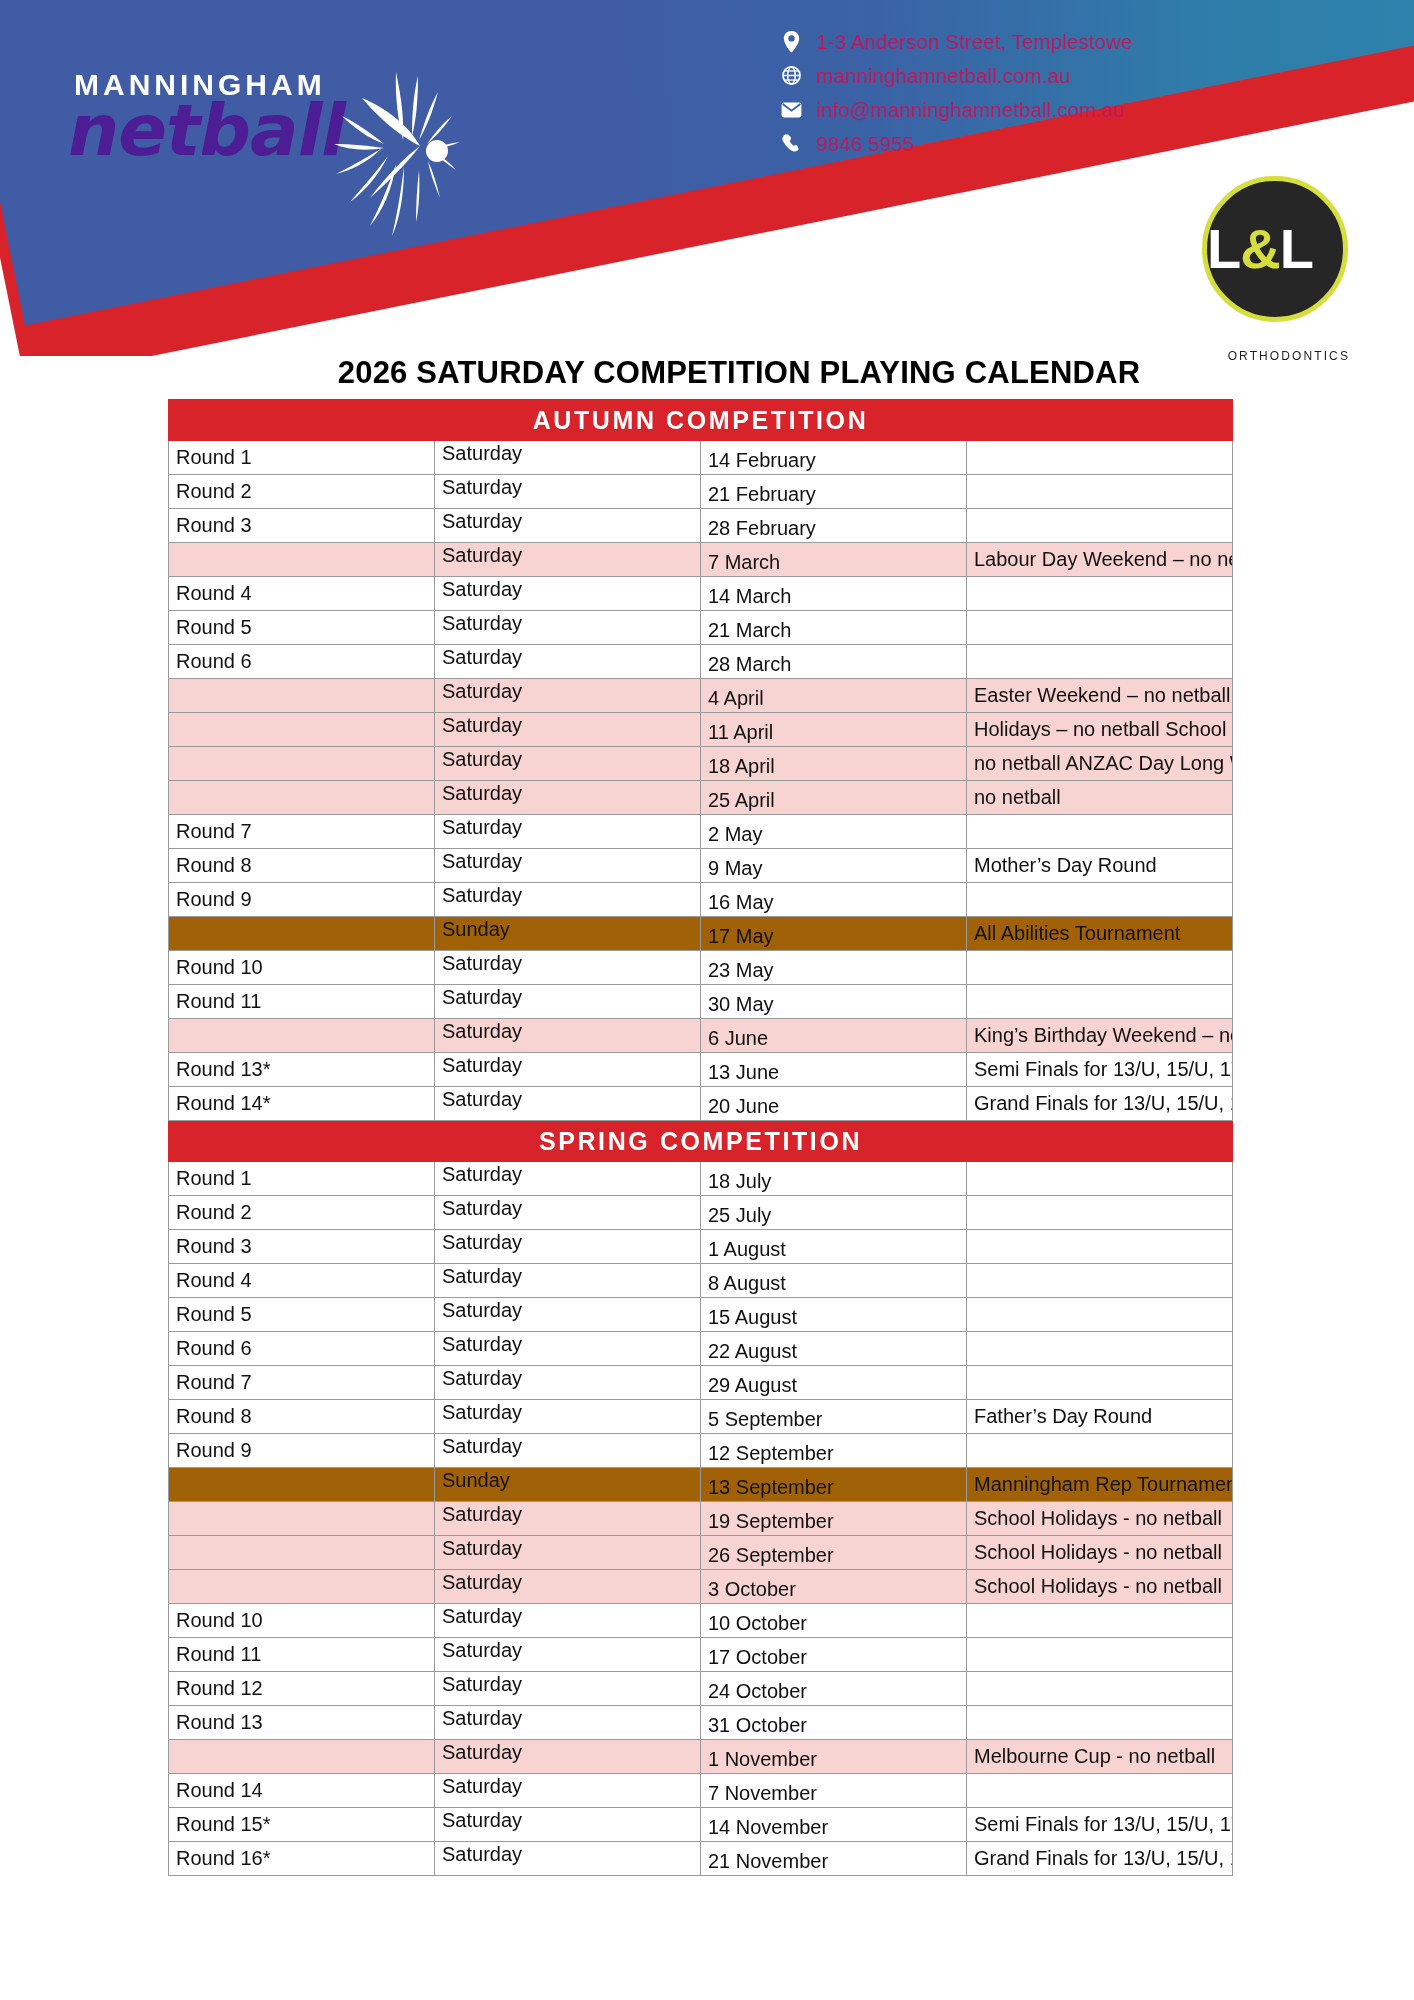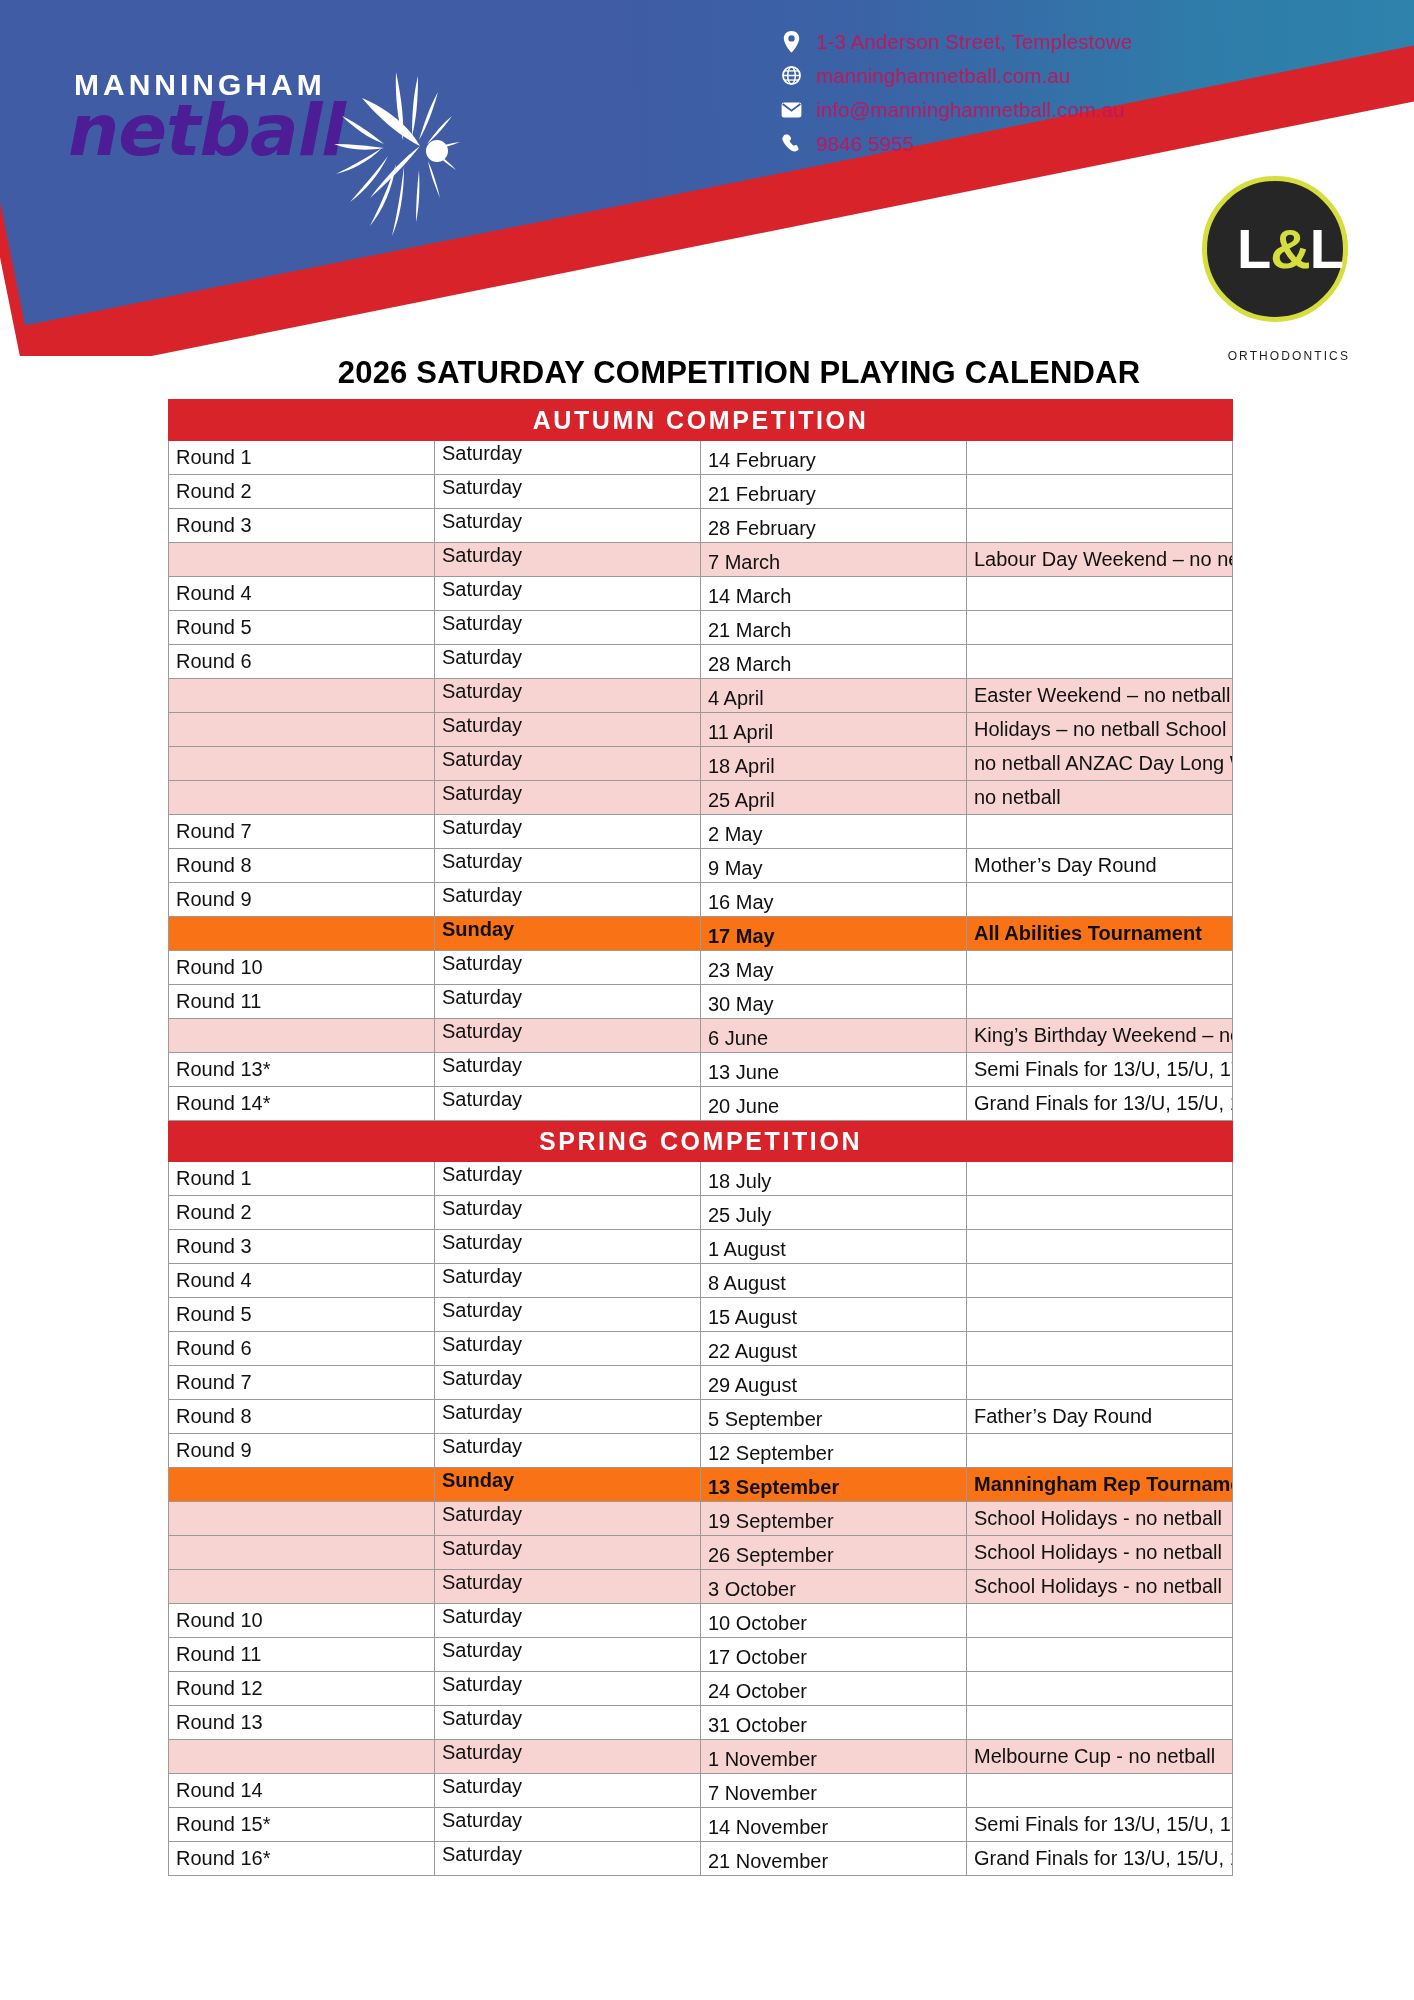--- a/index.html
+++ b/index.html
@@ -59,21 +59,21 @@
     color:#be185d;font-size:20.5px;margin-left:12px;
     font-family:"Liberation Sans", sans-serif;font-weight:400;
     letter-spacing:0.1px;white-space:nowrap;
   }
 
   
   #ll-logo{position:absolute;left:1200px;top:176px;width:150px;text-align:center;}
   .ll-circle{
     width:146px;height:146px;border-radius:50%;
     background:#262626;border:5px solid #D5DE3C;box-sizing:border-box;
-    display:flex;align-items:center;justify-content:flex-end;
+    display:flex;align-items:center;justify-content:flex-start;
     margin:0 auto;
   }
   .ll-text{font-size:56px;font-weight:bold;letter-spacing:-1px;
            font-family:"Liberation Sans", sans-serif;color:#ffffff;line-height:1;}
   .ll-text .amp{color:#D5DE3C;}
   .ll-sub{
     margin-top:27px;font-size:12px;letter-spacing:2.1px;color:#1E1E1E;
     font-family:"Liberation Sans", sans-serif;white-space:nowrap;
     text-align:right;margin-left:-6px;
   }
@@ -103,21 +103,21 @@
   td.c-day{width:150px;}
   td.c-date{width:158px;}
   td.c-note{width:595px;}
   tr.season td.season-head{
     background:#D8232A;color:#ffffff;text-align:center;
     font-weight:bold;font-size:25px;letter-spacing:2.6px;
     height:40px;border:1px solid #D8232A;
     font-family:"Liberation Sans", sans-serif;
   }
   tr.pink td{background:#F7D4D2;}
-  tr.peach td{background:#f97316;font-weight:bold;}
+  tr.peach td{background:#a16207;}
   tr.normal td{background:#ffffff;}
   td.footnote{
     text-align:left;font-size:21px;height:38px;background:#ffffff;
   }
   
   .up{position:relative;top:-4px;display:inline-block;}
   .dn{position:relative;top:3px;display:inline-block;}
 </style>
 </head>
 <body>

